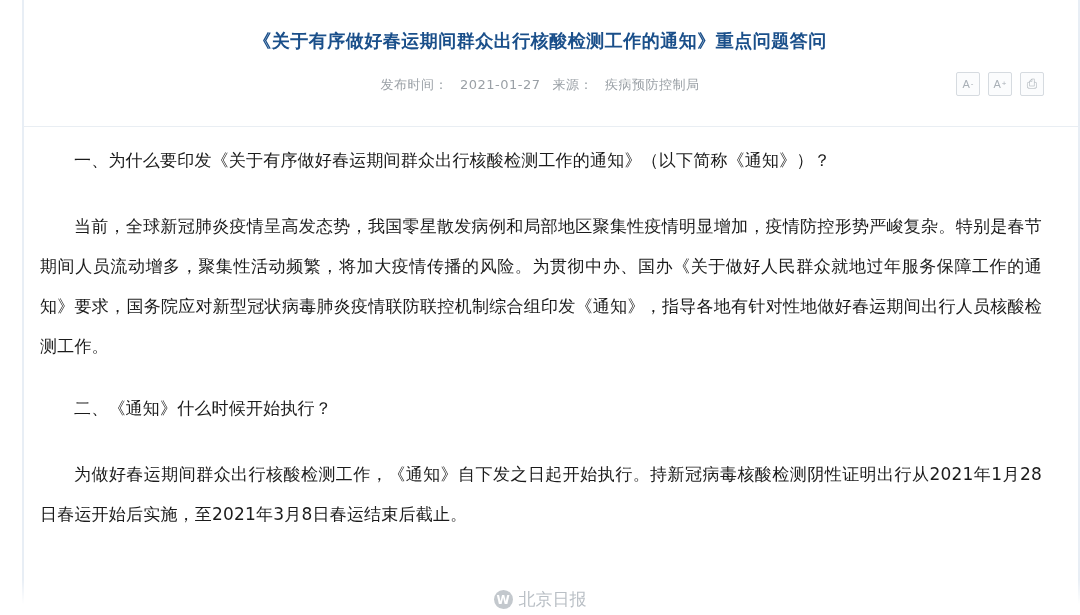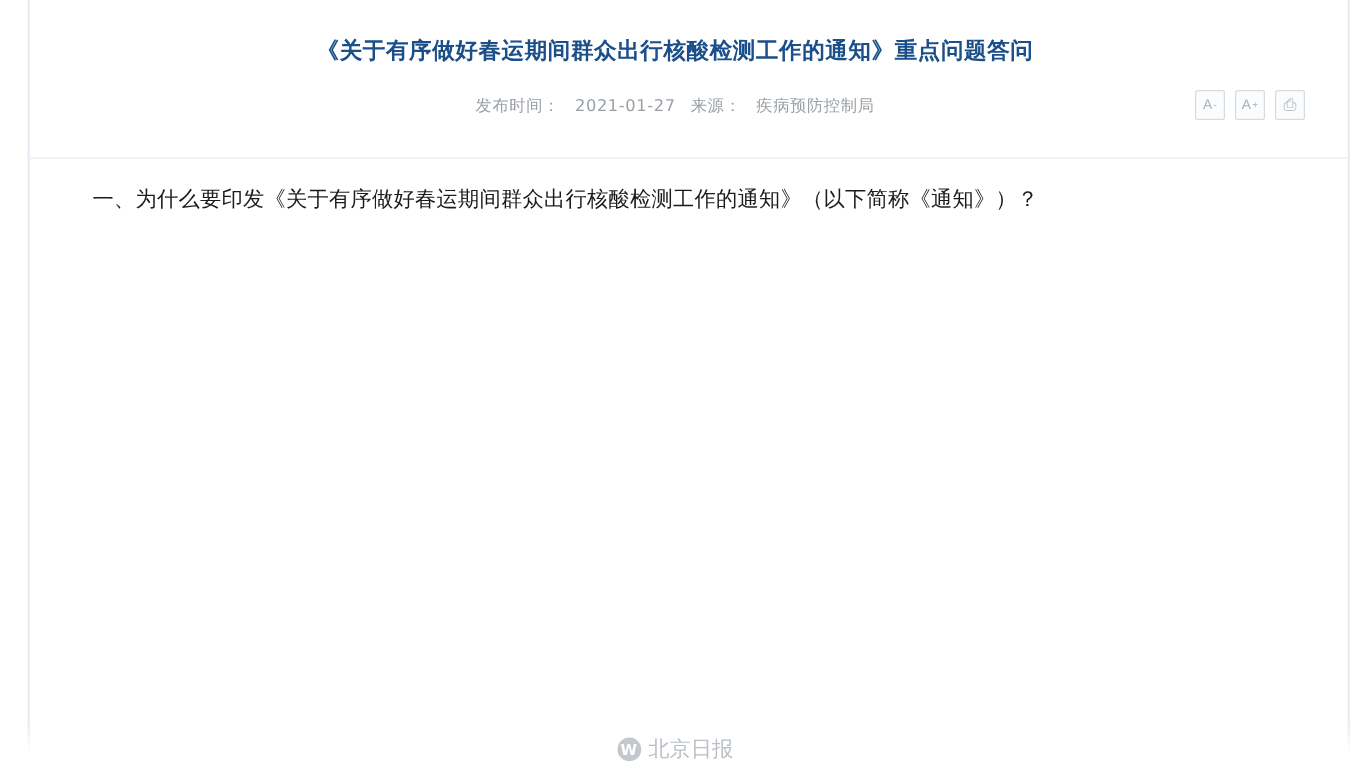--- a/index.html
+++ b/index.html
@@ -183,20 +183,23 @@
       <div class="tool-btn print">
           <span>⎙</span>
         </div>
     </div>
   </div>
 
   <div class="divider"></div>
 
   <div class="content">
     <p class="para q">一、为什么要印发《关于有序做好春运期间群众出行核酸检测工作的通知》（以下简称《通知》）？</p>
+    <p class="para">当前，全球新冠肺炎疫情呈高发态势，我国零星散发病例和局部地区聚集性疫情明显增加，疫情防控形势严峻复杂。特别是春节期间人员流动增多，聚集性活动频繁，将加大疫情传播的风险。为贯彻中办、国办《关于做好人民群众就地过年服务保障工作的通知》要求，国务院应对新型冠状病毒肺炎疫情联防联控机制综合组印发《通知》，指导各地有针对性地做好春运期间出行人员核酸检测工作。</p>
+    <p class="para q">二、《通知》什么时候开始执行？</p>
+    <p class="para last">为做好春运期间群众出行核酸检测工作，《通知》自下发之日起开始执行。持新冠病毒核酸检测阴性证明出行从2021年1月28日春运开始后实施，至2021年3月8日春运结束后截止。</p>
   </div>
 
   <div class="fade-bottom"></div>
 
   <div class="watermark">
     <span class="wb-icon">W</span>
     <span>北京日报</span>
   </div>
 
 </div>

